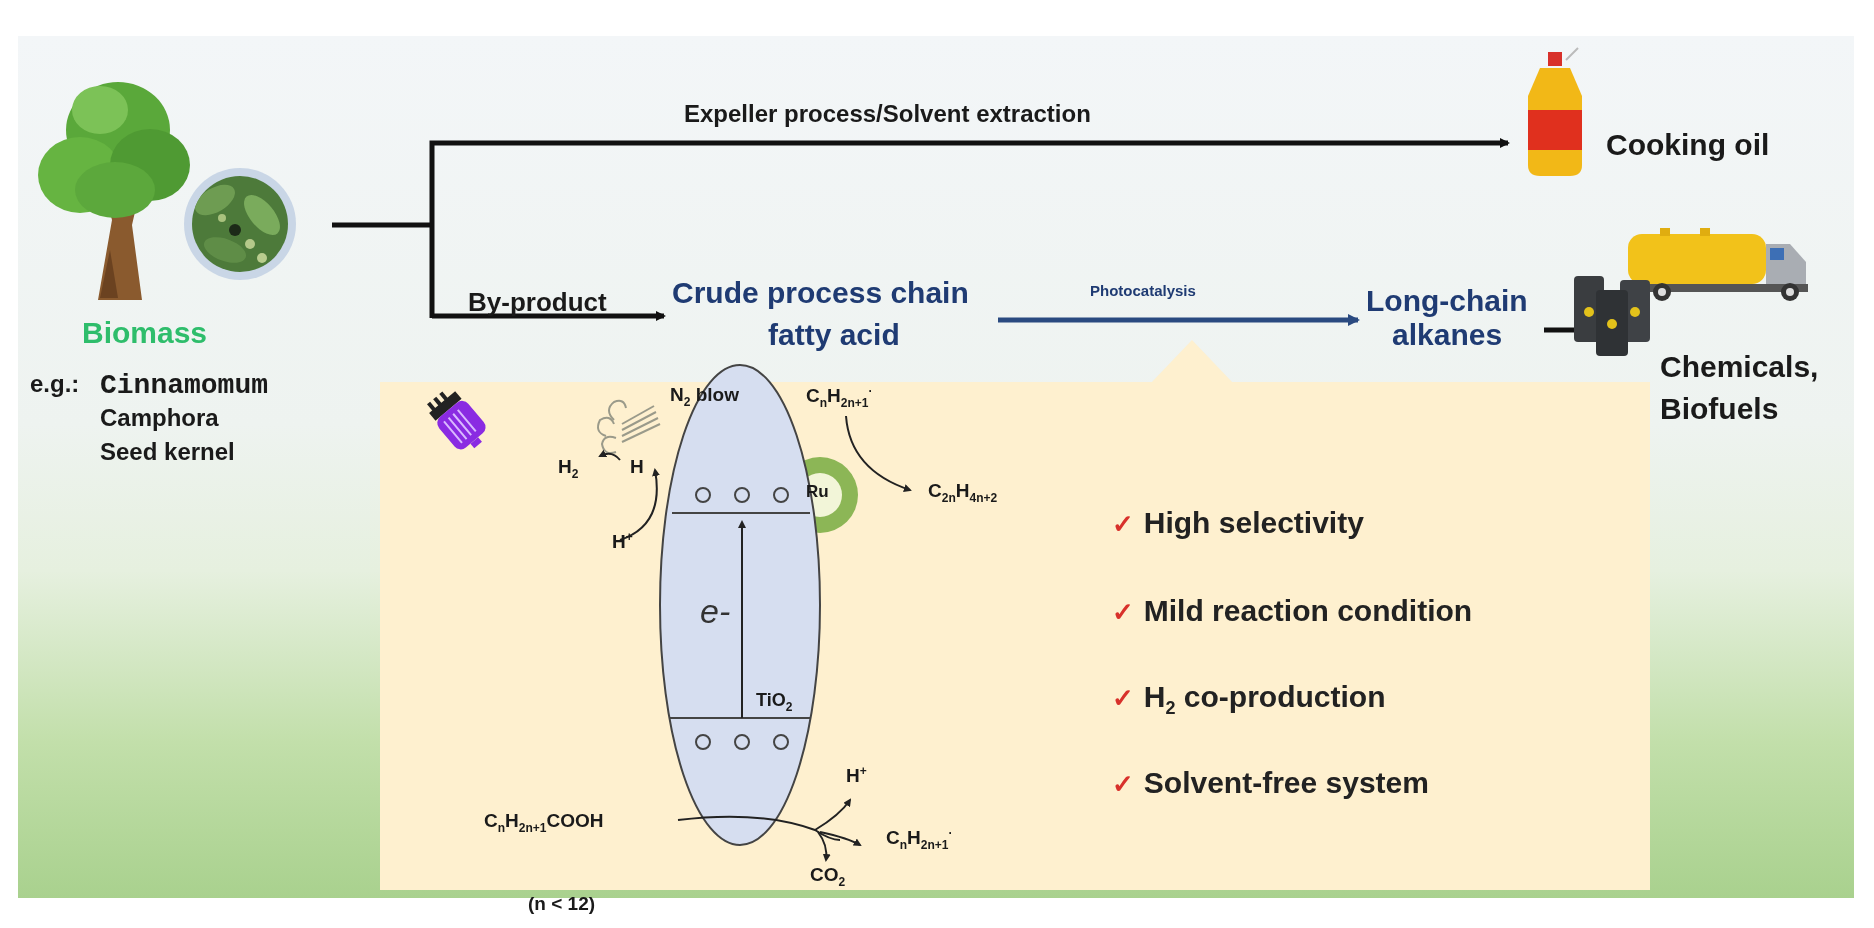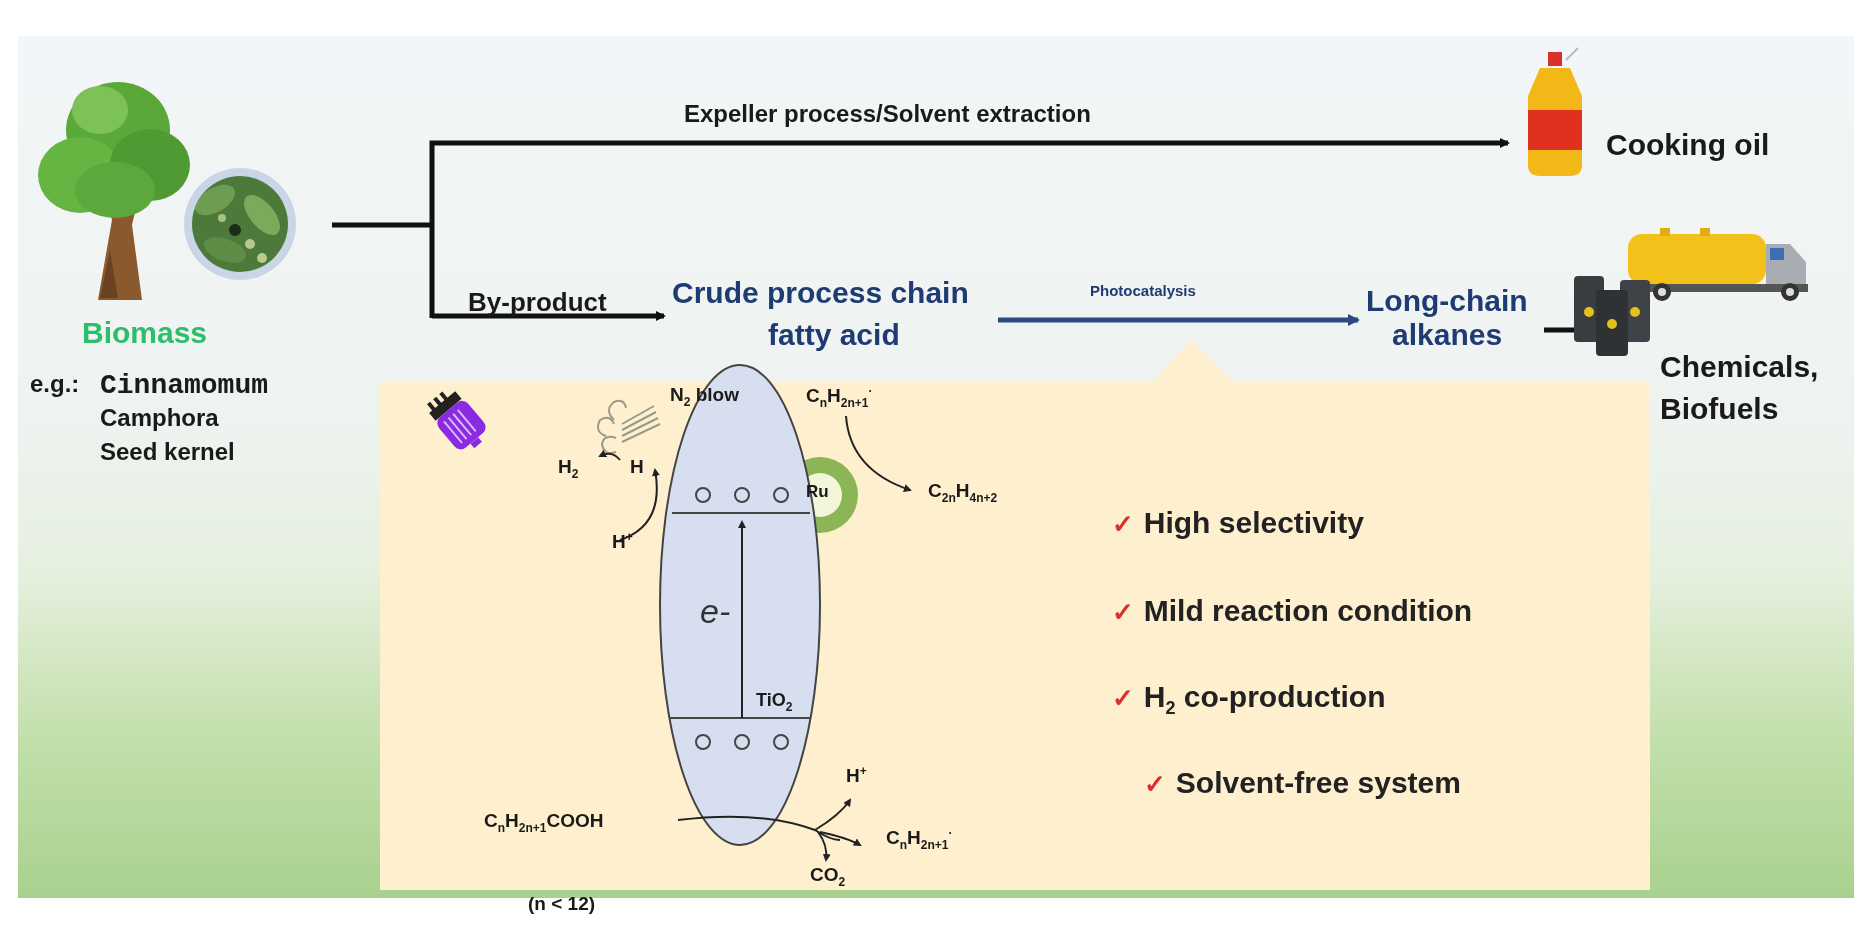--- a/index.html
+++ b/index.html
@@ -185,13 +185,13 @@
 <div class="t chem" style="left:756px;top:690px;font-size:18px;"><span>TiO</span><sub>2</sub></div>
 <div class="t chem" style="left:846px;top:764px;"><span>H</span><sup>+</sup></div>
 <div class="t chem" style="left:484px;top:810px;"><span>C</span><sub>n</sub><span>H</span><sub>2n+1</sub><span>COOH</span></div>
 <div class="t chem" style="left:528px;top:848px;margin-top:45px;">(n &lt; 12)</div>
 <div class="t chem" style="left:810px;top:864px;"><span>CO</span><sub>2</sub></div>
 <div class="t chem" style="left:886px;top:826px;"><span>C</span><sub>n</sub><span>H</span><sub>2n+1</sub><sup>·</sup></div>
 
 <div class="benefit" style="top:506px;"><span class="check">✓</span><span>High selectivity</span></div>
 <div class="benefit" style="top:594px;"><span class="check">✓</span><span>Mild reaction condition</span></div>
 <div class="benefit" style="top:680px;"><span class="check">✓</span><span>H</span><sub>2</sub><span> co-production</span></div>
-<div class="benefit" style="top:766px;margin-left:32px;"><span class="check">✓</span><span>Solvent-free system</span></div>
+<div class="benefit" style="top:766px;"><span class="check">✓</span><span>Solvent-free system</span></div>
 
 </body></html>

